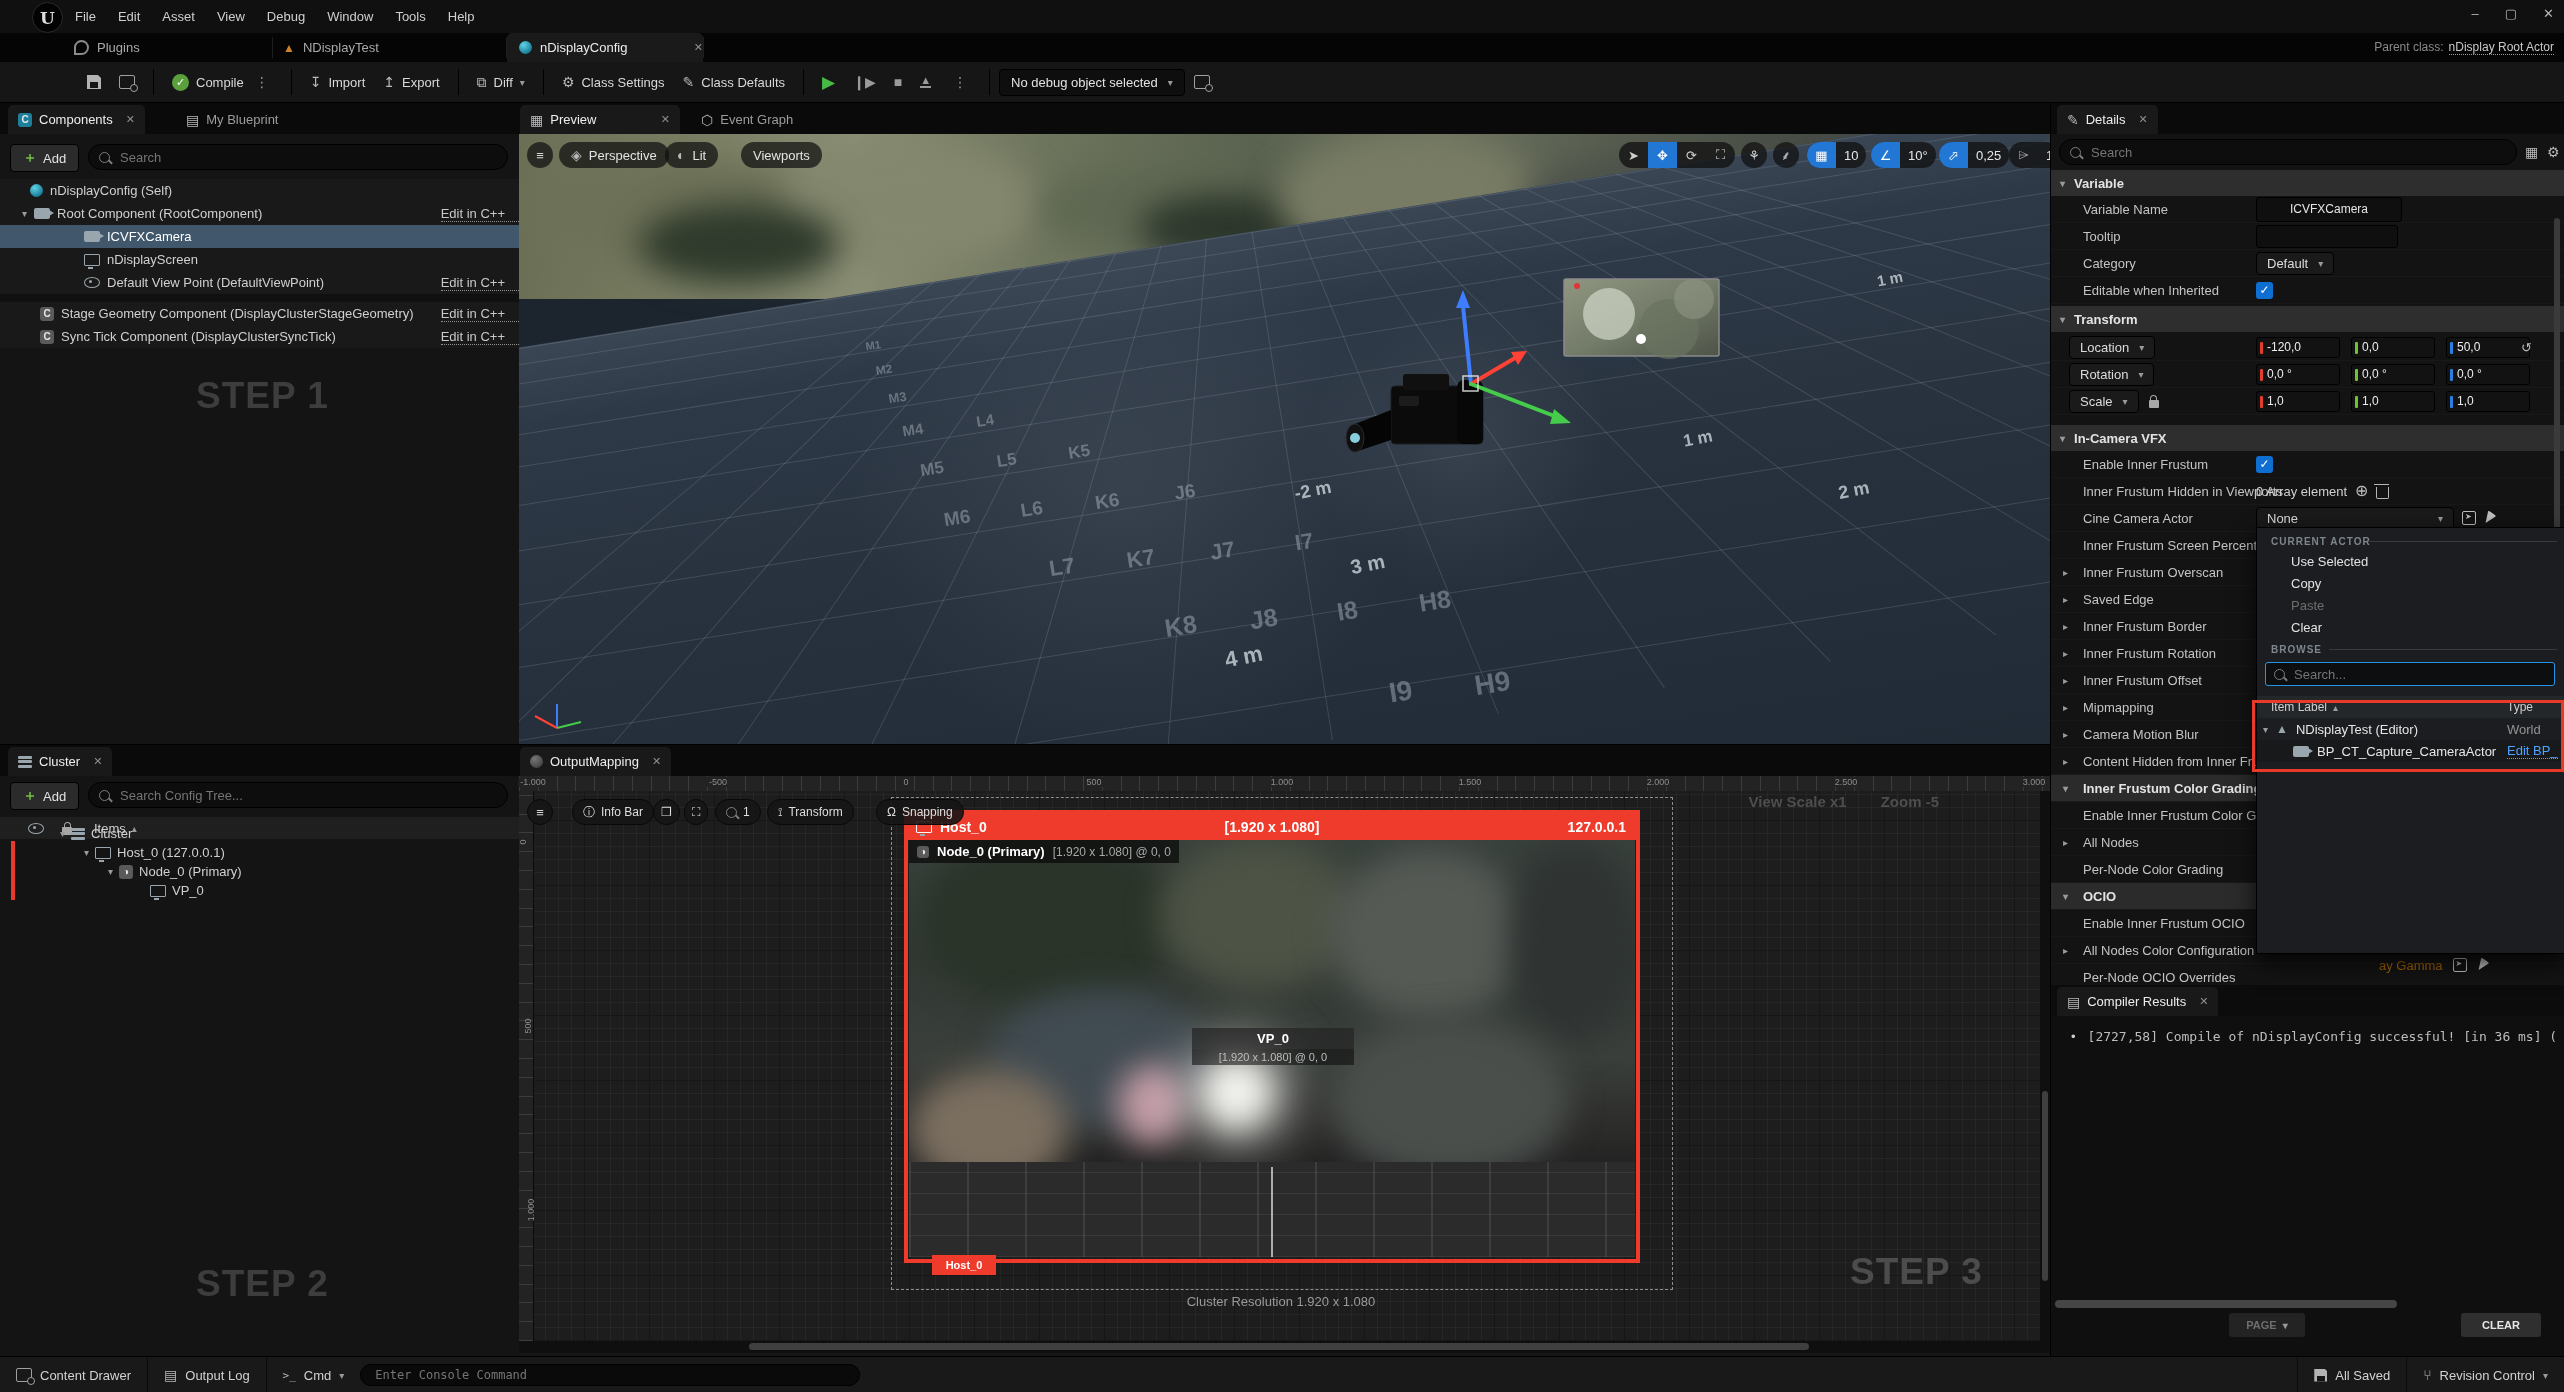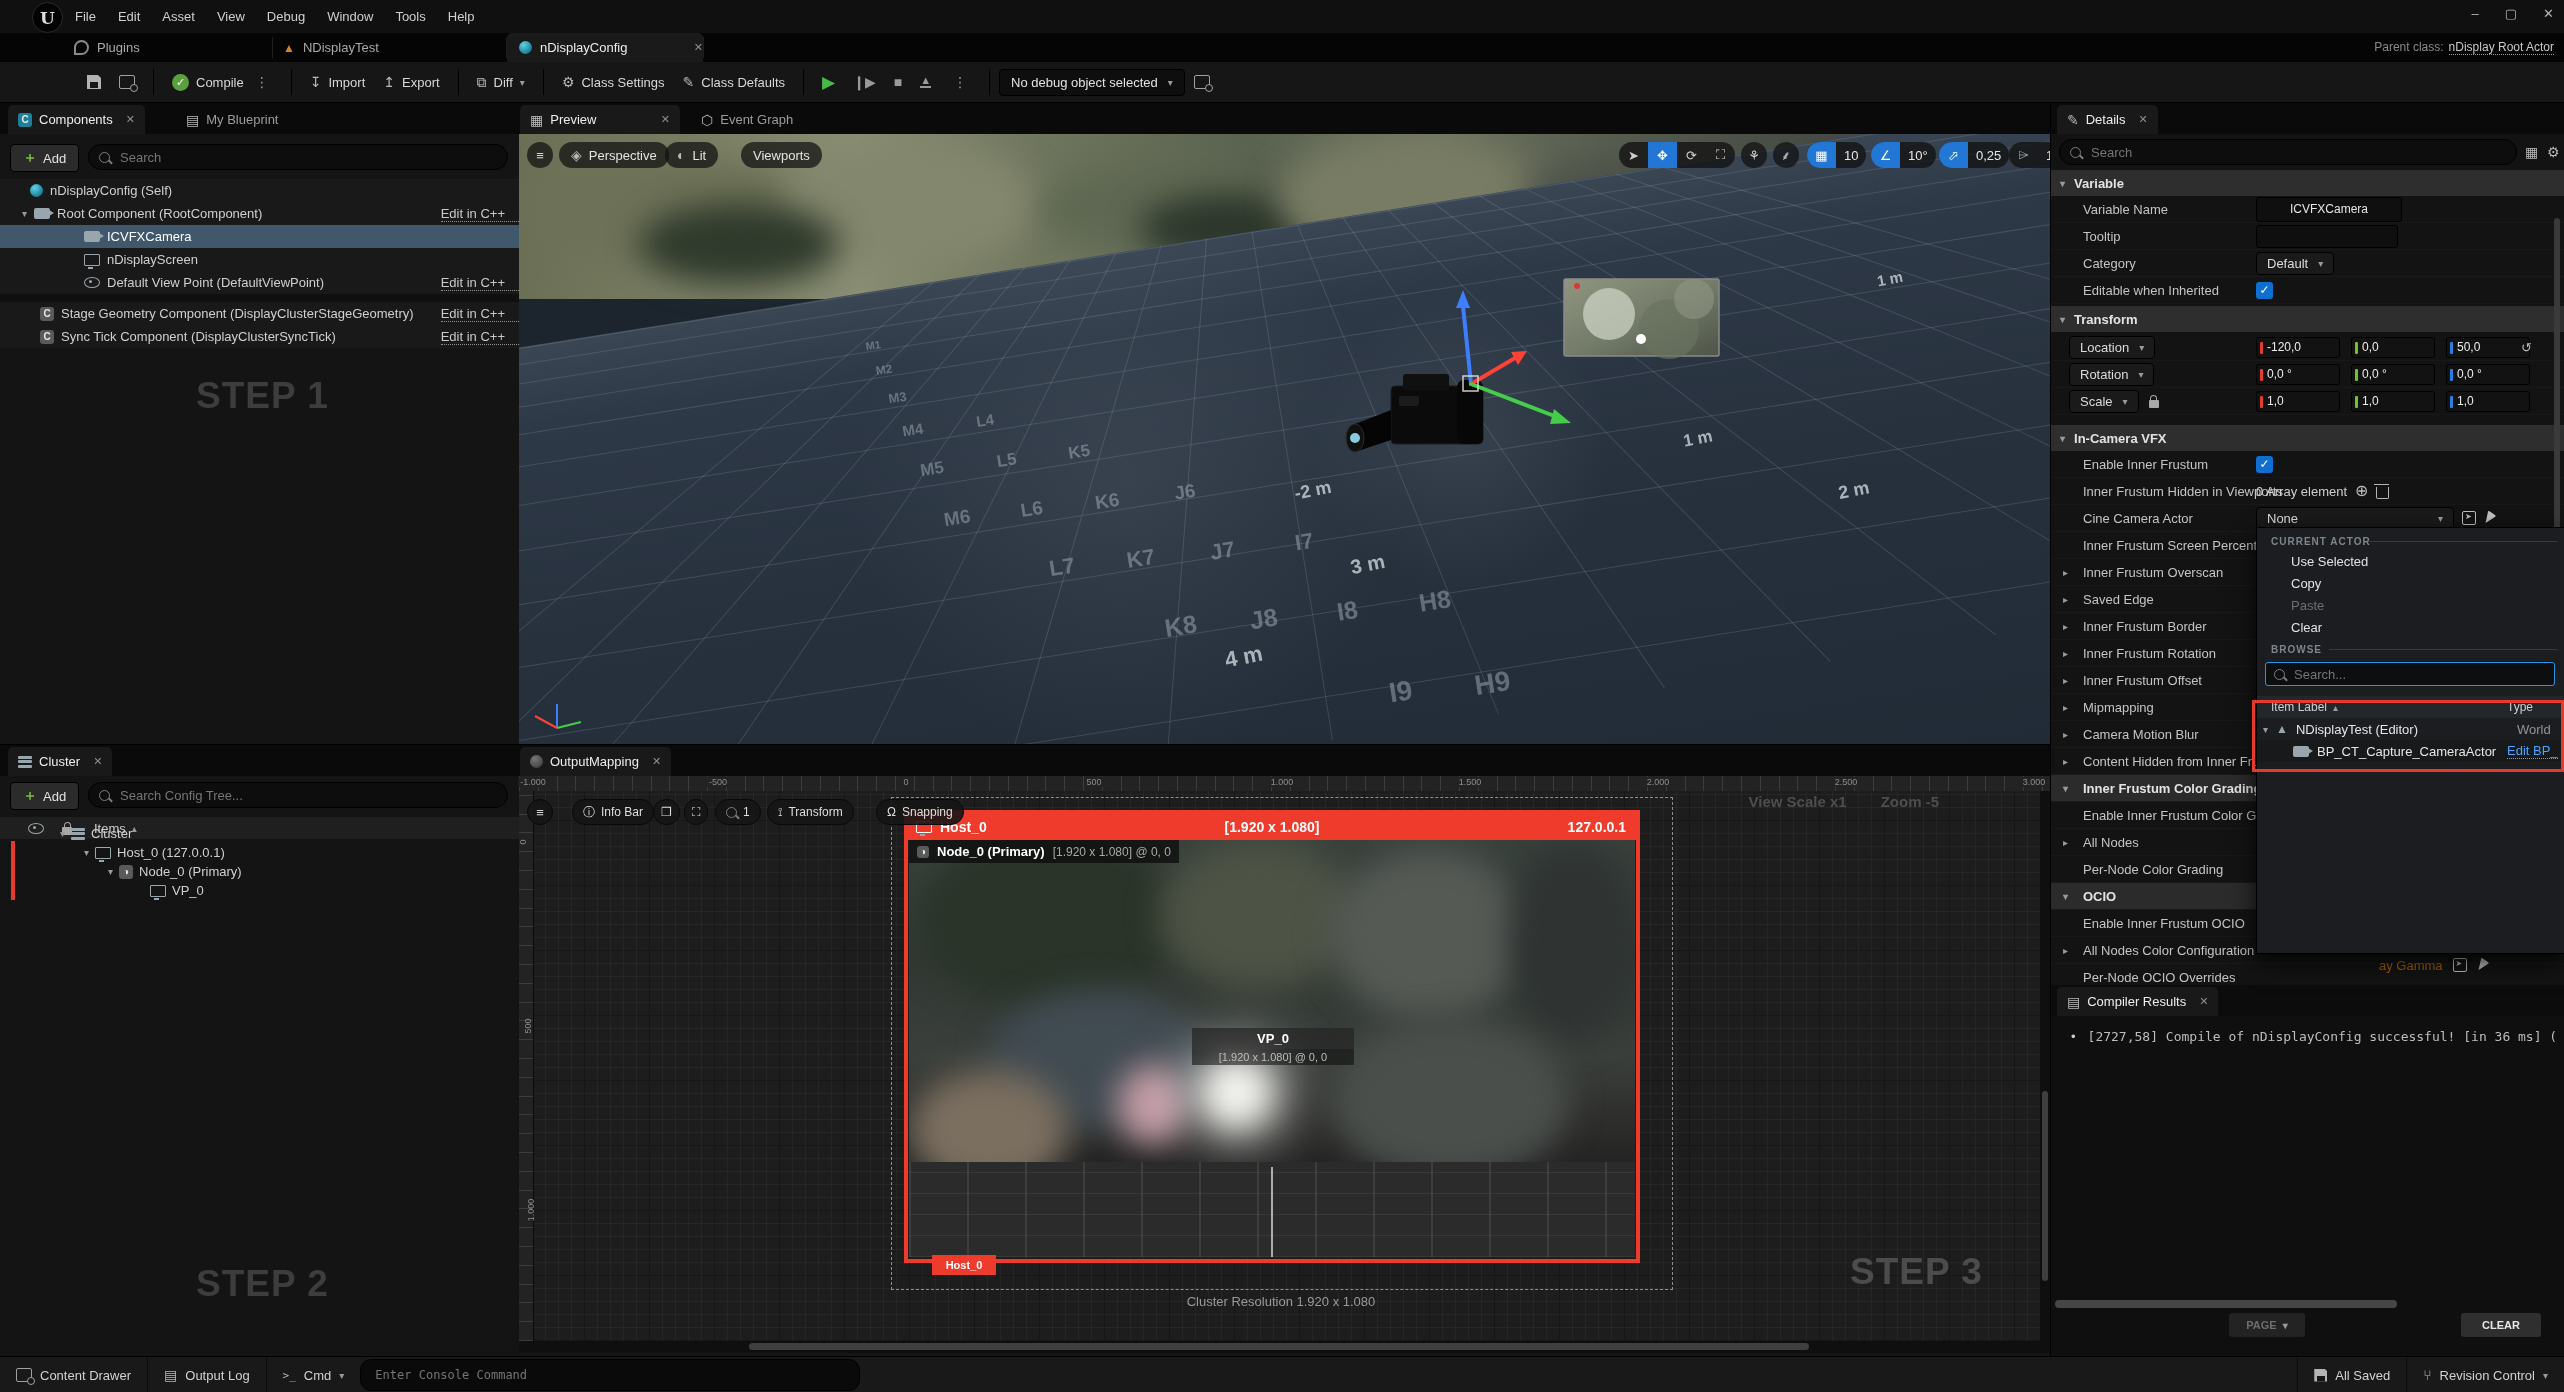--- a/index.html
+++ b/index.html
@@ -149,21 +149,21 @@
   .poptblhdr{position:absolute;left:0;width:308px;height:22px;background:#24272a;display:flex;align-items:center;color:#cfcfcf;font-size:12px;}
   .poprow{position:absolute;left:0;width:308px;height:22px;display:flex;align-items:center;font-size:13px;color:#e6e6e6;}
   .redrect{position:absolute;left:2252px;top:700px;width:312px;height:72px;border:3px solid #e8392b;box-sizing:border-box;z-index:50;pointer-events:none;}
   
   .compiler{position:absolute;left:2050px;top:985px;width:514px;height:371px;background:#0f0f0f;border-left:1px solid #000;}
   .cbtn{position:absolute;border-radius:3px;font-weight:bold;font-size:11px;display:flex;align-items:center;justify-content:center;gap:6px;}
   
   .statusbar{position:absolute;left:0;top:1356px;width:2564px;height:36px;background:#191919;border-top:1px solid #000;display:flex;align-items:center;}
   .sbitem{display:flex;align-items:center;gap:8px;padding:0 16px;height:36px;color:#d2d2d2;font-size:13px;}
   .sbsep{width:1px;height:36px;background:#0b0b0b;}
-  .console{width:500px;height:32px;background:#0a0a0a;border:1px solid #000;border-radius:11px;display:flex;align-items:center;padding:0 12px;box-sizing:border-box;}
+  .console{width:500px;height:22px;background:#0a0a0a;border:1px solid #000;border-radius:11px;display:flex;align-items:center;padding:0 12px;box-sizing:border-box;}
   .console input{flex:1;background:transparent;border:none;outline:none;color:#7c7c7c;font-family:"DejaVu Sans Mono",monospace;font-size:12px;}
   .mono{font-family:"DejaVu Sans Mono",monospace;}
 </style>
 </head>
 <body>
 
 <div id="app">
 
   <div class="titlebar">
     <div class="ue-logo"></div>
@@ -866,21 +866,21 @@
     </div>
     <div class="poptblhdr" style="top:168px;">
       <span style="margin-left:14px;">Item Label</span>
       <span class="caret" style="margin-left:6px;">▴</span>
       <span style="position:absolute;left:250px;">Type</span>
     </div>
     <div class="poprow" style="top:190px;">
       <span class="caret" style="margin-left:6px;">▾</span>
       <span class="ic-level" style="color:#9aa6ad;margin-left:8px;">▲</span>
       <span style="margin-left:8px;">NDisplayTest (Editor)</span>
-      <span style="position:absolute;left:250px;color:#949494;margin-left:10px;">World</span>
+      <span style="position:absolute;left:250px;color:#949494;">World</span>
     </div>
     <div class="poprow" style="top:212px;background:#17191b;">
       <span class="ic-cam" style="margin-left:36px;"></span>
       <span style="margin-left:8px;">BP_CT_Capture_CameraActor</span>
       <span style="position:absolute;left:250px;color:#4da3ff;border-bottom:1px dotted #4da3ff;">Edit BP_</span>
     </div>
   </div>
   <div class="redrect"></div>
 
   <div class="compiler">

